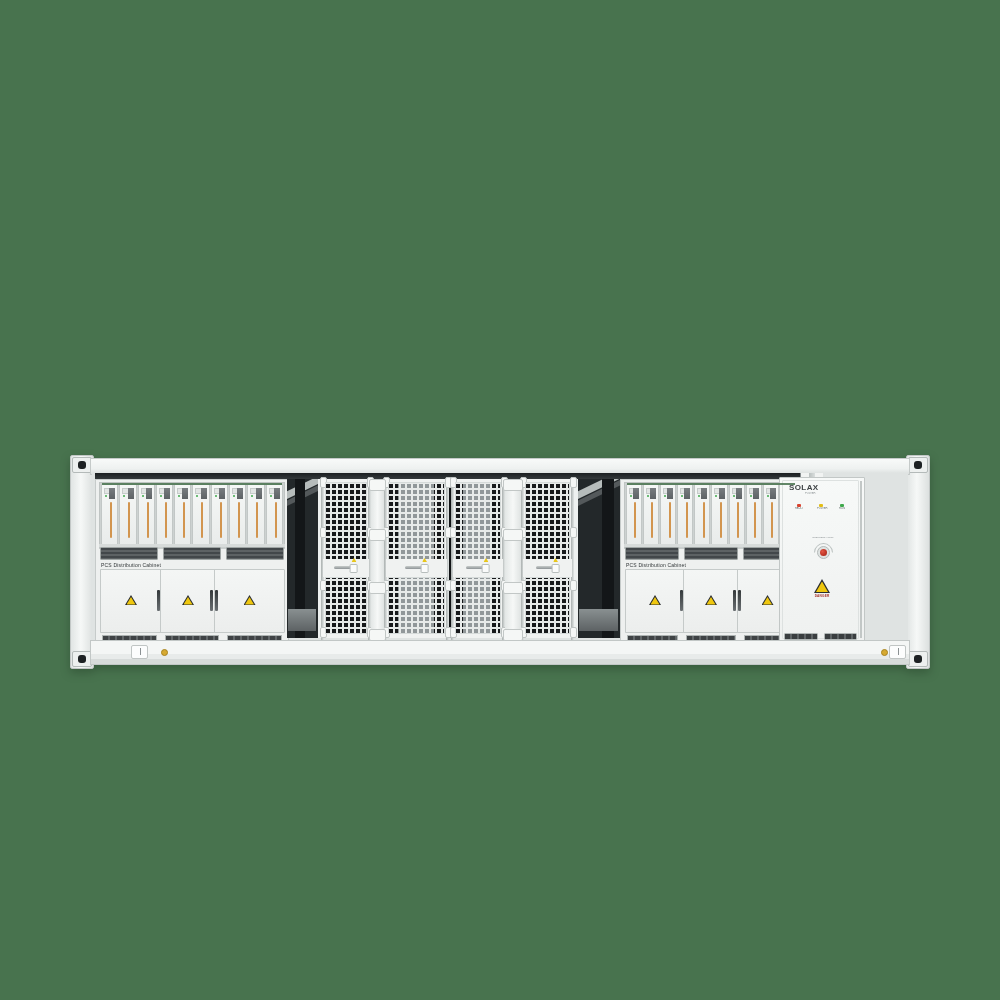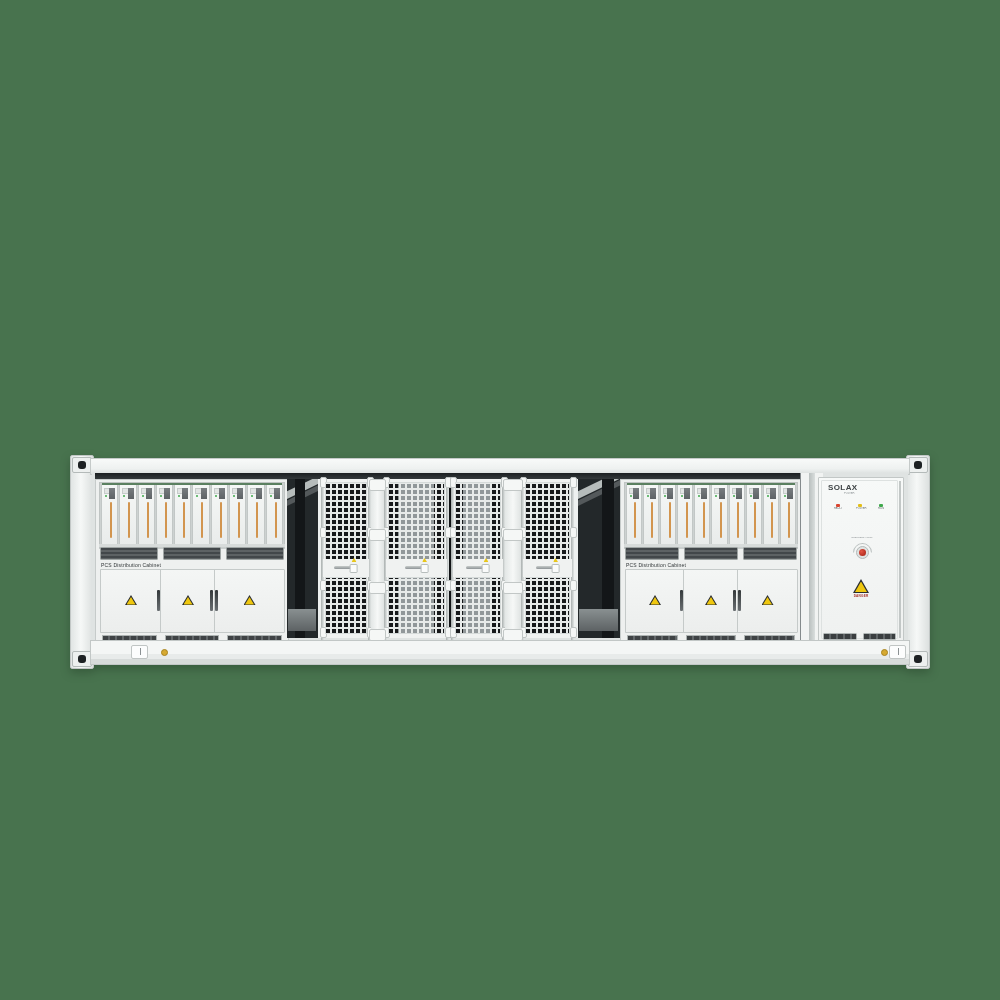--- a/index.html
+++ b/index.html
@@ -77,21 +77,21 @@
   .mhandle{position:absolute;left:50%;top:7px;transform:translateX(-60%);width:20px;height:3px;background:linear-gradient(180deg,#c6cbca,#8e9496);border-radius:2px}
   .mlatch{position:absolute;left:50%;top:5px;transform:translateX(45%);width:6px;height:7px;background:#fafbfb;border:1px solid #b7bdbc;border-radius:1px}
   .msticker{position:absolute;left:50%;top:-1px;transform:translateX(110%);width:5px;height:4px;background:#e8c61c;clip-path:polygon(50% 0,100% 100%,0 100%)}
   .rod{position:absolute;top:-2px;bottom:-2px;width:3px;background:linear-gradient(90deg,#a9afae,#e2e6e5)}
   .rod.l{left:0}.rod.r{right:0}
   .keeper{position:absolute;left:-1px;width:5px;height:9px;background:#f5f7f6;border:1px solid #bfc4c3;border-radius:2px}
 
   
   #joiner{position:absolute;left:708px;top:0;width:22px;height:167px;background:#f1f3f2;border-left:1px solid #848a8c}
   #joiner .chan{position:absolute;left:8px;width:6px;top:0;bottom:0;background:linear-gradient(90deg,#b9bfbe,#d9dedd)}
-  #ctrl{position:absolute;left:726px;top:4px;width:84px;height:163px;background:linear-gradient(180deg,#f7f9f8,#eff1f0);border:1px solid #c2c7c6;border-radius:1px}
+  #ctrl{position:absolute;left:687px;top:4px;width:84px;height:163px;background:linear-gradient(180deg,#f7f9f8,#eff1f0);border:1px solid #c2c7c6;border-radius:1px}
   #ctrl .innerframe{position:absolute;left:2px;right:5px;top:2px;bottom:2px;border:1px solid #dde1e0;border-radius:1px}
   .hinge{position:absolute;right:2px;top:3px;bottom:3px;width:2px;background:#c2c7c6}
   .brand{position:absolute;left:9px;top:6px;width:40px}
   .brand-name{font-size:8px;font-weight:bold;letter-spacing:.4px;color:#3f4446;line-height:8px}
   .brand-sub{position:absolute;left:16px;top:8px;font-size:7px;color:#8a9092;transform:scale(.4);transform-origin:0 0;white-space:nowrap}
   .leds{position:absolute;left:9px;right:12px;top:26px;display:flex;justify-content:space-between}
   .led{width:20px;text-align:center;position:relative}
   .led-dot{width:4px;height:3px;margin:0 auto;border-radius:1px}
   .led-label{font-size:7px;color:#6a7072;transform:scale(.4);transform-origin:50% 0;white-space:nowrap}
   .estop-wrap{position:absolute;left:31px;top:61px;width:24px;height:24px}

